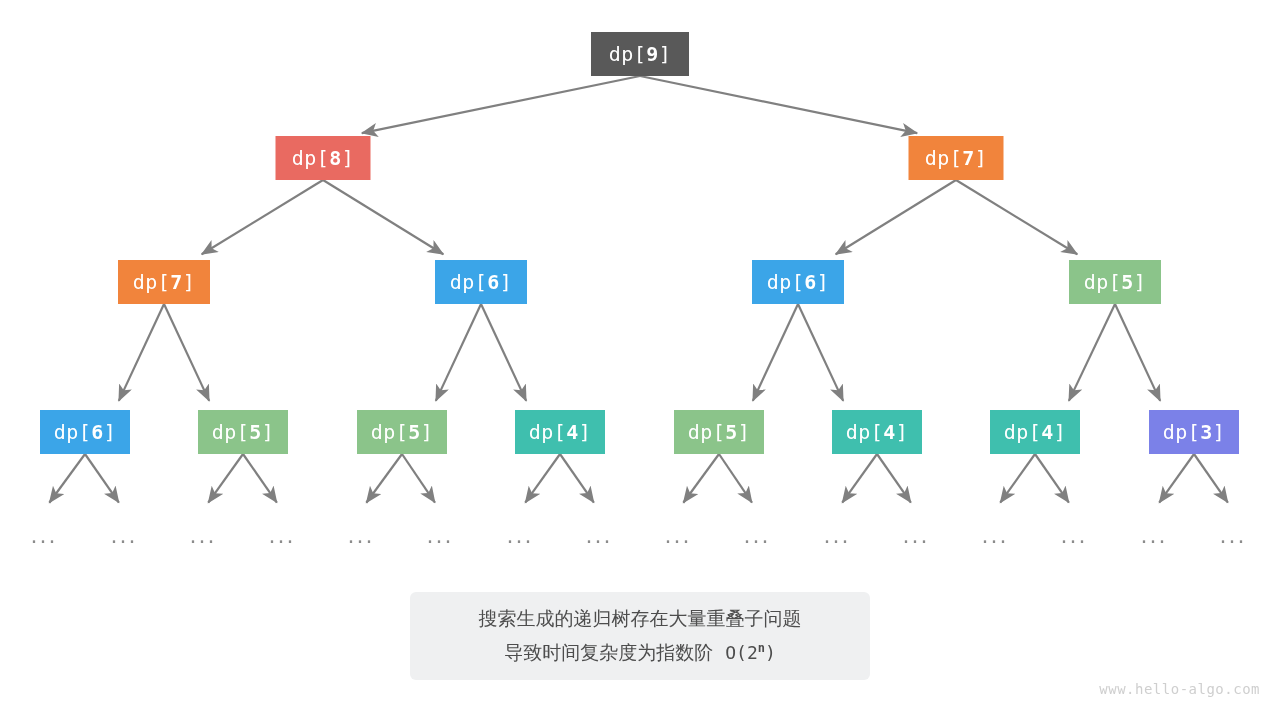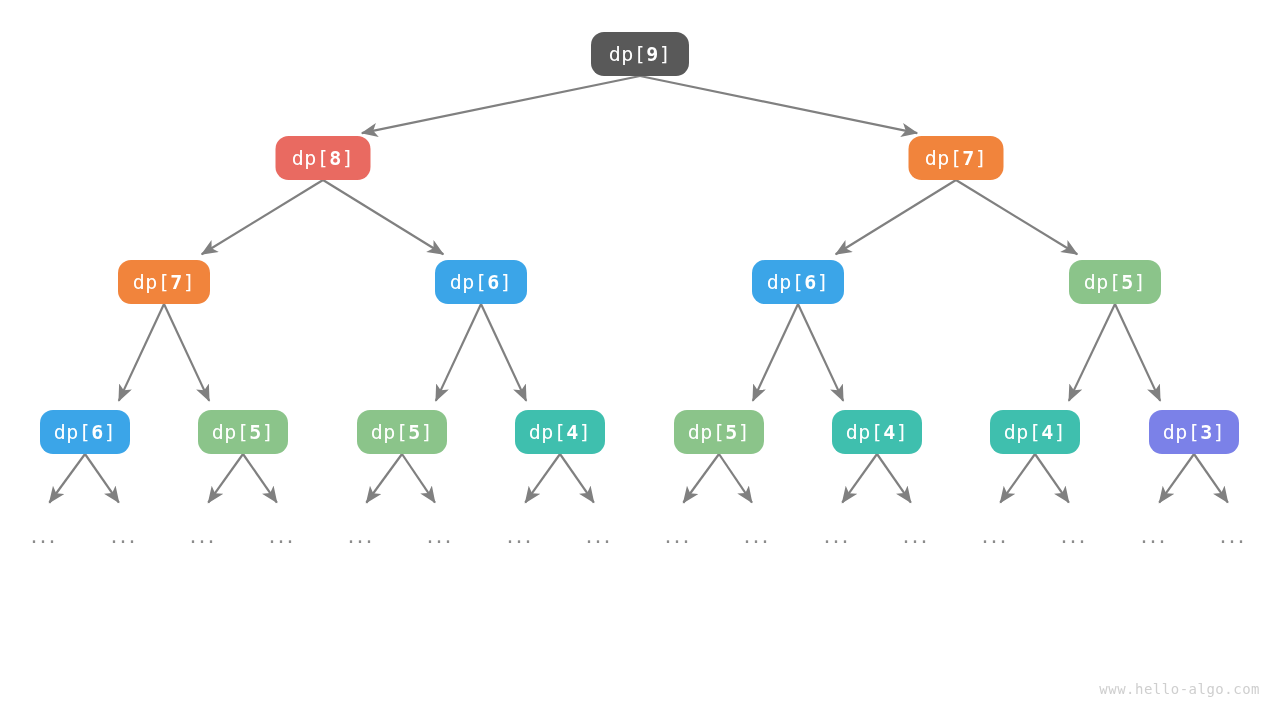--- a/index.html
+++ b/index.html
@@ -23,21 +23,21 @@
     left: 0;
     top: 0;
     width: 1280px;
     height: 720px;
     pointer-events: none;
   }
   .node {
     position: absolute;
     box-sizing: border-box;
     height: 44px;
-    border-radius: 13px;
+    border-radius: 0;
     display: flex;
     align-items: center;
     justify-content: center;
     color: #ffffff;
     font-family: "DejaVu Sans Mono", monospace;
     font-size: 20px;
     letter-spacing: 0.5px;
     white-space: nowrap;
     transform: translate(-50%, -50%);
     z-index: 2;
@@ -230,16 +230,20 @@
       <div class="ellipsis" style="left: 678px; top: 536px;">...</div>
       <div class="ellipsis" style="left: 757px; top: 536px;">...</div>
       <div class="ellipsis" style="left: 837px; top: 536px;">...</div>
       <div class="ellipsis" style="left: 916px; top: 536px;">...</div>
       <div class="ellipsis" style="left: 995px; top: 536px;">...</div>
       <div class="ellipsis" style="left: 1074px; top: 536px;">...</div>
       <div class="ellipsis" style="left: 1154px; top: 536px;">...</div>
       <div class="ellipsis" style="left: 1233px; top: 536px;">...</div>
     </div>
 
+  <div id="caption">
+    <div class="cline">搜索生成的递归树存在大量重叠子问题</div>
+    <div class="cline"><span>导致时间复杂度为指数阶</span>&nbsp;&nbsp;<span class="mono">O(2</span><sup>n</sup><span class="mono">)</span></div>
+  </div>
 
   <div id="watermark">www.hello-algo.com</div>
 
 </div>
 
 </body></html>

